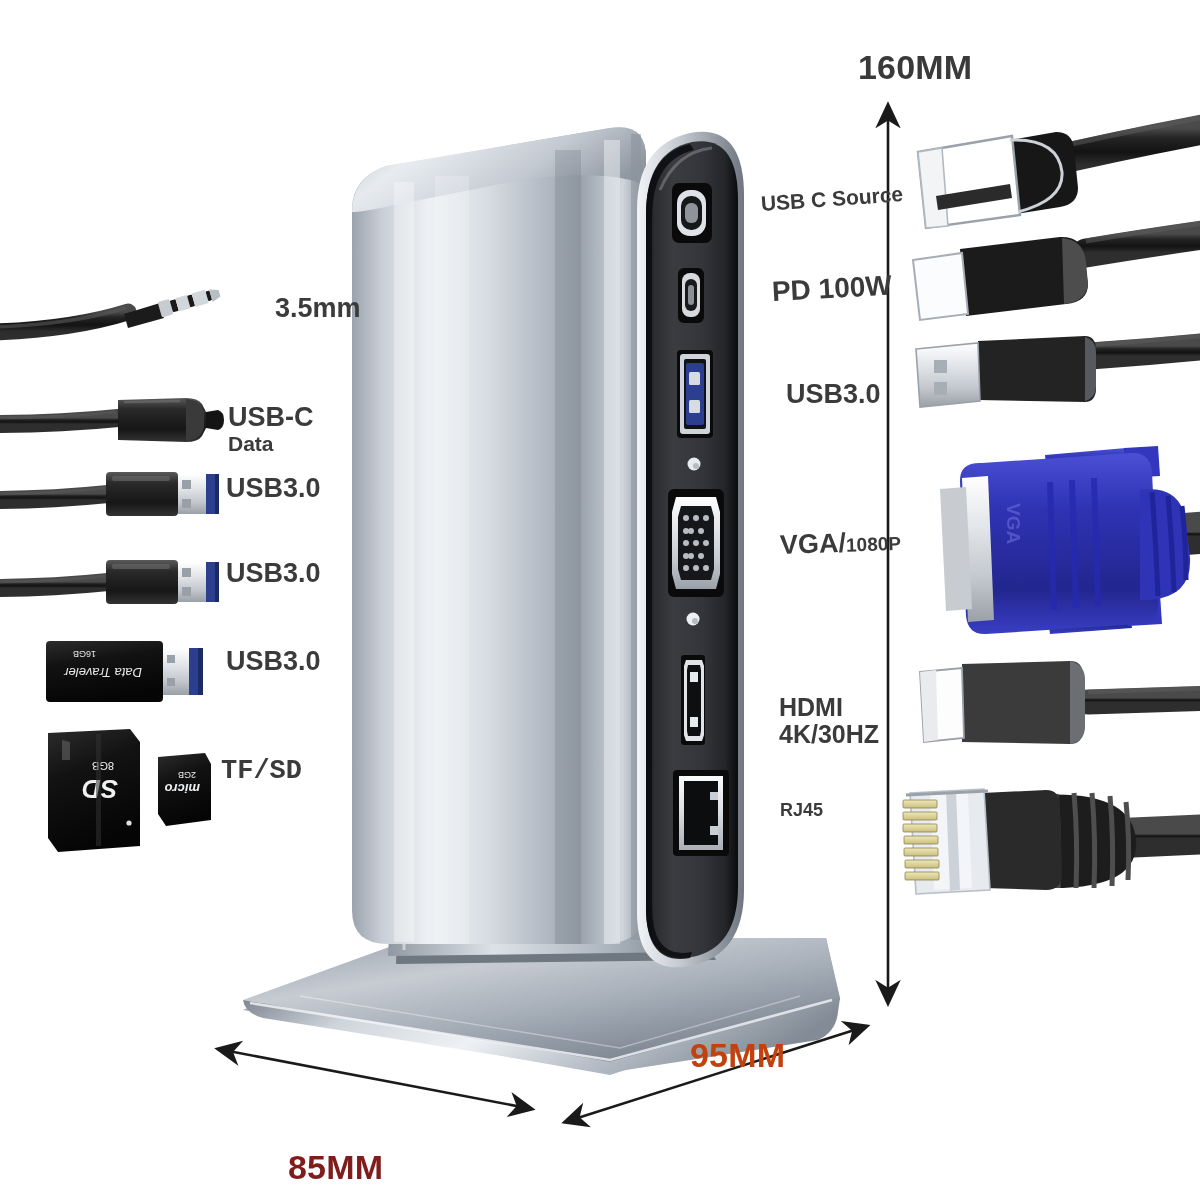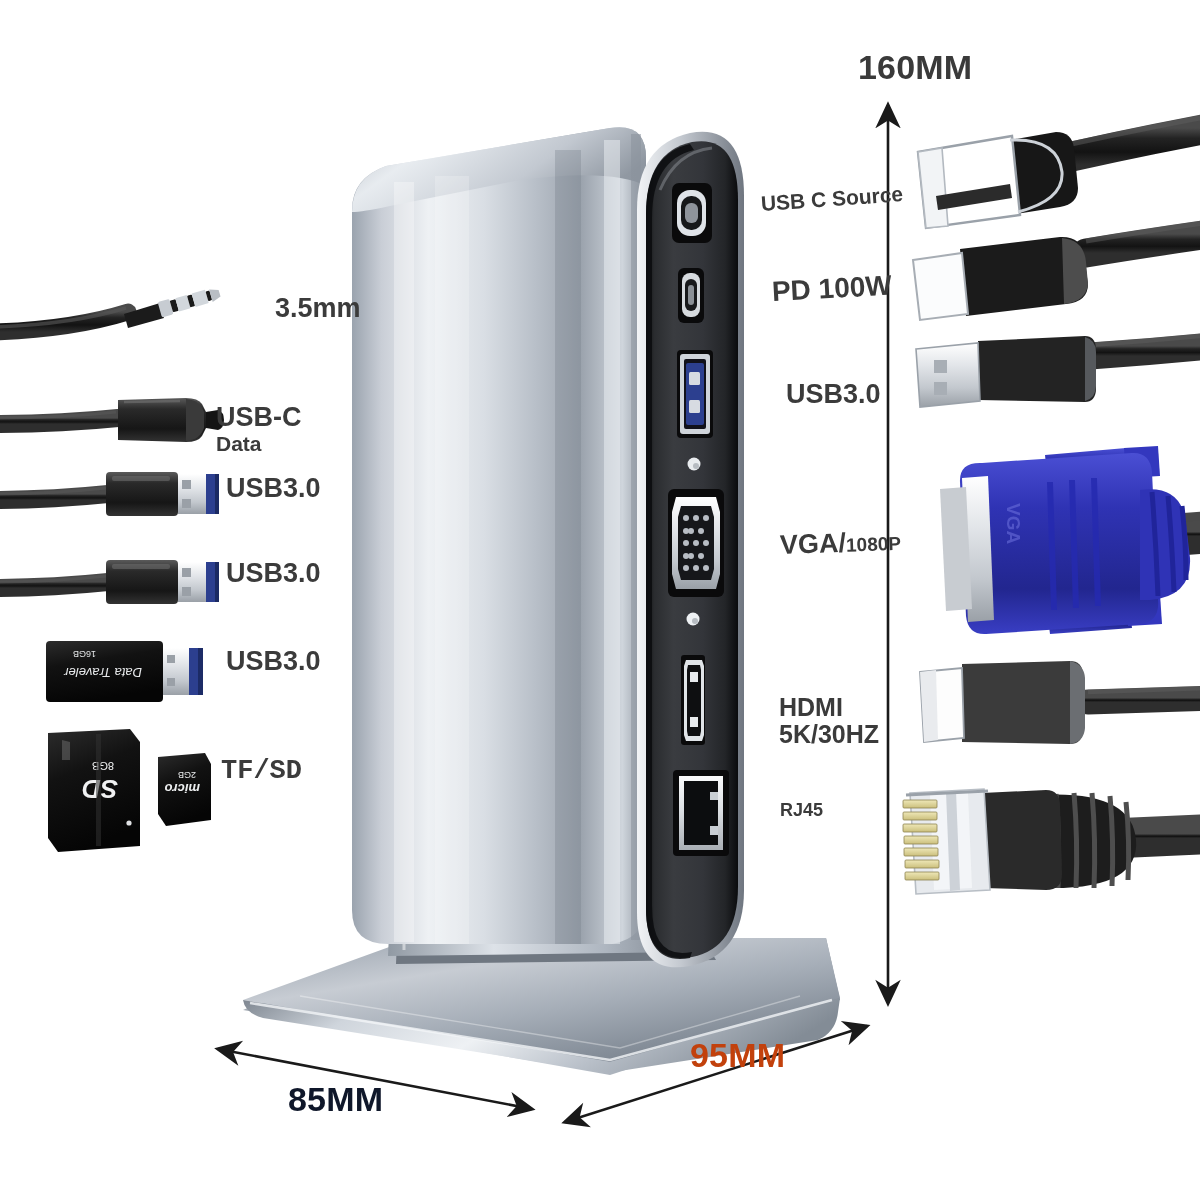--- a/index.html
+++ b/index.html
@@ -6,36 +6,36 @@
   #stage{
     position:relative;width:1200px;height:1200px;overflow:hidden;
     background:#ffffff;
     font-family:"Liberation Sans","DejaVu Sans",sans-serif;
     color:#2b2b2b;
   }
   .lbl{position:absolute;white-space:nowrap;font-weight:700;color:#383838;letter-spacing:.2px;}
 
   
   #dim-160{left:830px;top:48px;font-size:34px;font-weight:700;color:#3a3a3a;margin-left:28px;}
-  #dim-85{left:288px;top:1080px;font-size:34px;font-weight:700;color:#0f172a;}
+  #dim-85{left:288px;top:1148px;font-size:34px;font-weight:700;color:#7f1d1d;}
   #dim-95{left:690px;top:1036px;font-size:34px;font-weight:700;color:#c2410c;}
 
   
   .plbl{position:absolute;white-space:nowrap;color:#3b3b3b;font-weight:700;}
   #lbl-usbcsrc{left:761px;top:192px;font-size:21px;transform:rotate(-4deg);transform-origin:left center;}
   #lbl-pd{left:772px;top:276px;font-size:28px;transform:rotate(-3deg);transform-origin:left center;}
   #lbl-usb30r{left:786px;top:379px;font-size:27px;}
   #lbl-vga{left:780px;top:530px;font-size:27px;transform:rotate(-2deg);transform-origin:left center;}
   #lbl-vga .sub{font-size:19px;}
   #lbl-hdmi{left:779px;top:670px;font-size:25px;line-height:1.06;margin-top:24px;}
   #lbl-rj45{left:780px;top:800px;font-size:18px;}
 
   
   #lbl-35mm{left:231px;top:293px;font-size:27px;margin-left:44px;}
-  #lbl-usbc{left:216px;top:402px;font-size:27px;}
+  #lbl-usbc{left:228px;top:402px;font-size:27px;}
   #lbl-usbc .sub2{display:block;font-size:21px;margin-left:0;margin-top:-1px;}
   #lbl-usb30a{left:226px;top:473px;font-size:27px;}
   #lbl-usb30b{left:226px;top:558px;font-size:27px;}
   #lbl-usb30c{left:226px;top:646px;font-size:27px;}
   #lbl-tfsd{left:221px;top:756px;font-size:27px;font-family:Liberation Mono, monospace;}
 
   svg.layer{position:absolute;left:0;top:0;width:1200px;height:1200px;overflow:visible;}
   svg.layer *{shape-rendering:geometricPrecision;}
 </style>
 </head>
@@ -446,21 +446,21 @@
   <div class="lbl" id="dim-160">160MM</div>
   <div class="lbl" id="dim-85">85MM</div>
   <div class="lbl" id="dim-95">95MM</div>
 
   <div class="plbl" id="lbl-usbcsrc">USB C Source</div>
   <div class="plbl" id="lbl-pd">PD 100W</div>
   <div class="plbl" id="lbl-usb30r">USB3.0</div>
 
   <div class="plbl" id="lbl-vga"><span>VGA/</span><span class="sub">1080P</span></div>
 
-  <div class="plbl" id="lbl-hdmi"><span>HDMI</span><br><span>5K/30HZ</span></div>
+  <div class="plbl" id="lbl-hdmi"><span>HDMI</span><br><span>4K/30HZ</span></div>
 
   <div class="plbl" id="lbl-rj45">RJ45</div>
 
   <div class="plbl" id="lbl-35mm">3.5mm</div>
   <div class="plbl" id="lbl-usbc"><span>USB-C</span><span class="sub2">Data</span></div>
   <div class="plbl" id="lbl-usb30a">USB3.0</div>
   <div class="plbl" id="lbl-usb30b">USB3.0</div>
   <div class="plbl" id="lbl-usb30c">USB3.0</div>
   <div class="plbl" id="lbl-tfsd">TF/SD</div>
 

